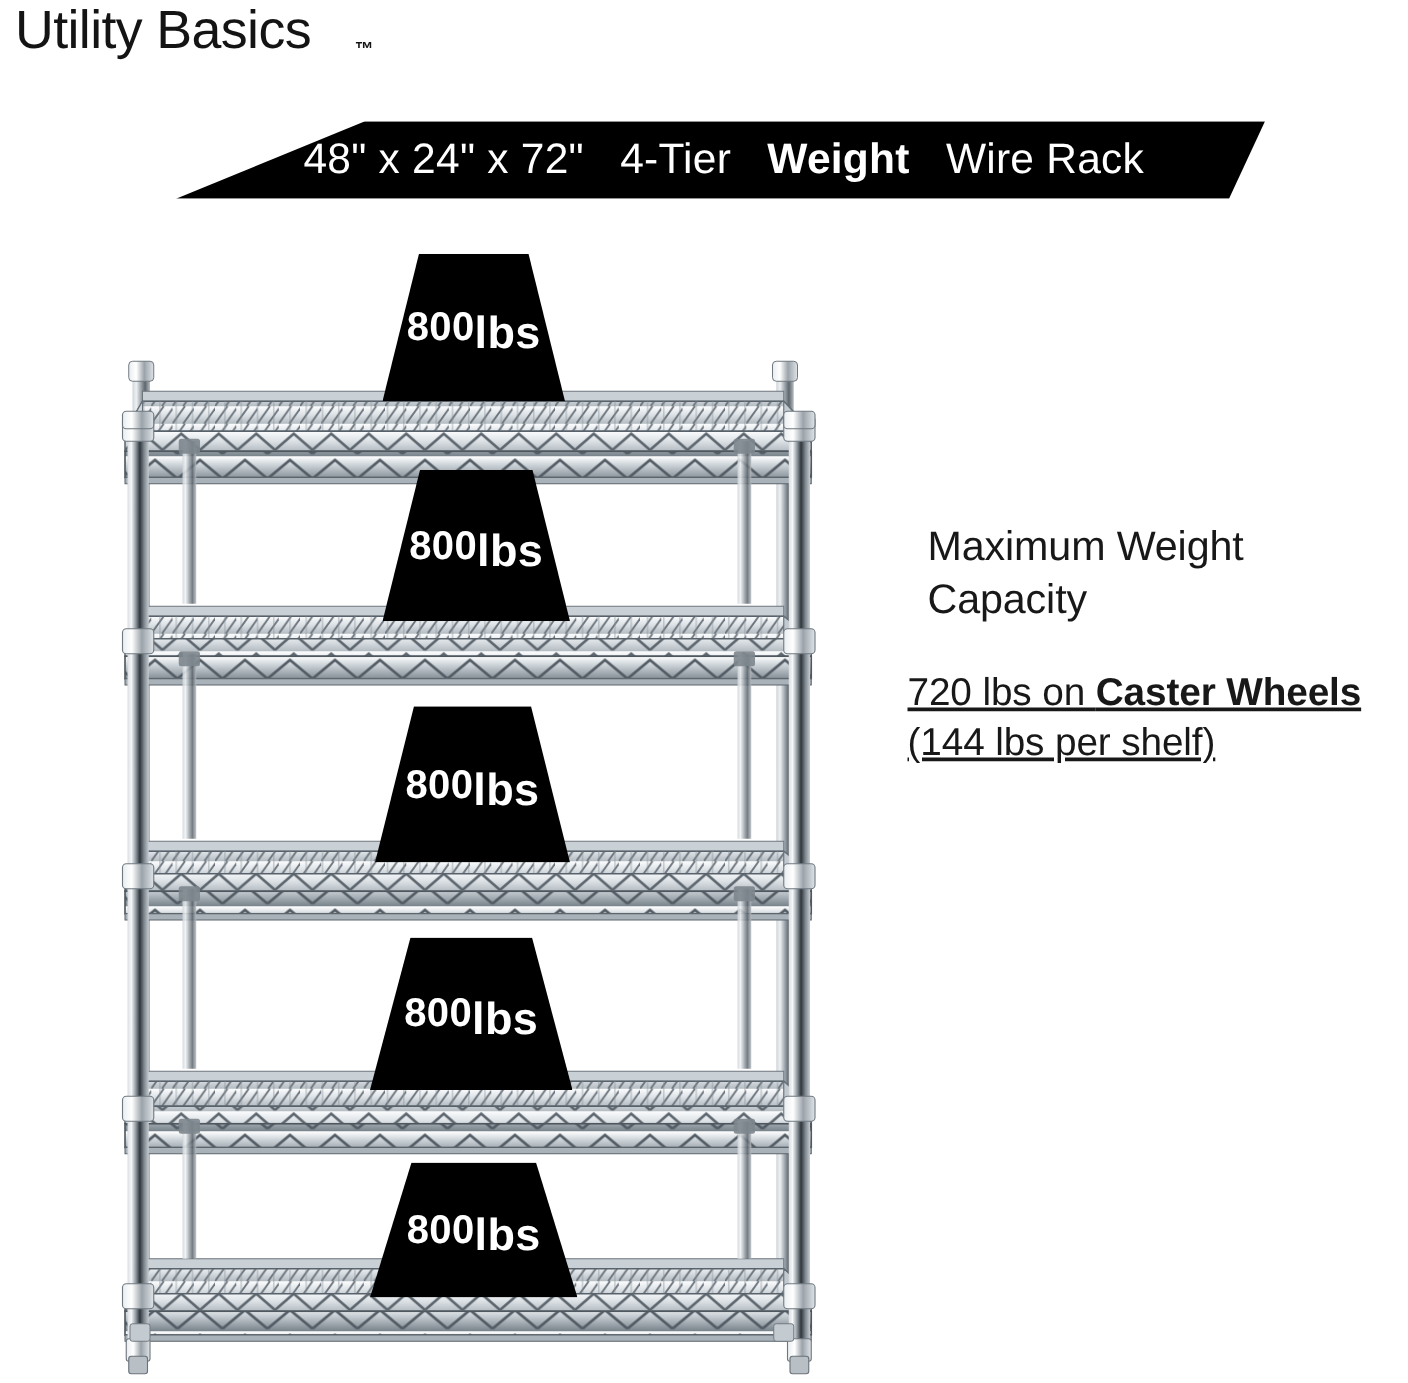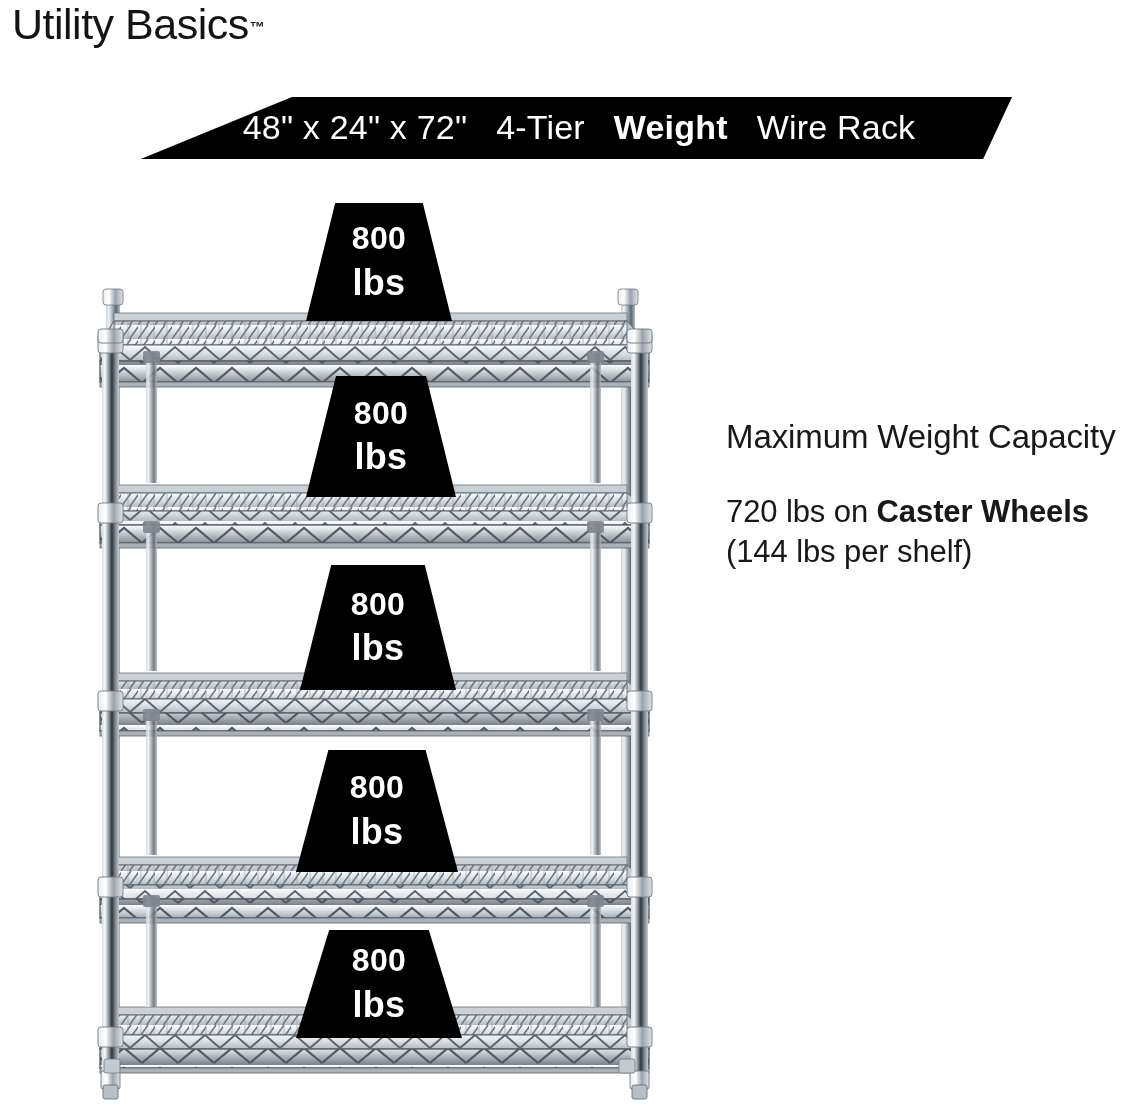--- a/index.html
+++ b/index.html
@@ -16,21 +16,22 @@
     color: #111111;
     -webkit-font-smoothing: antialiased;
   }
 
   
   #brand {
     position: absolute;
     left: 12px;
     top: 2px;
     display: flex;
-    align-items: center;
+    align-items: flex-end;
+    gap: 34px;
   }
   #brand .brand-word {
     font-family: "Liberation Sans", sans-serif;
     font-size: 43px;
     font-weight: 400;
     letter-spacing: -0.5px;
     color: #141414;
     line-height: 1.05;
   }
   #brand .brand-tm {
@@ -72,51 +73,51 @@
     position: absolute;
     left: 726px;
     top: 416px;
     width: 392px;
   }
   #copy .copy-heading {
     font-size: 33px;
     line-height: 1.27;
     font-weight: 400;
     color: #181818;
-    margin: 0 0 34px 0;
+    margin: 0 0 34px 16px;
     letter-spacing: -0.1px;
   }
   #copy .copy-para {
     font-size: 31px;
     line-height: 1.30;
     font-weight: 400;
     color: #181818;
     margin: 0 0 42px 0;
     letter-spacing: -0.1px;
   }
-  #copy .copy-para:last-child { margin-bottom: 0; }
+  #copy .copy-para:last-child { margin-bottom: 0; text-decoration: underline; }
   #copy .copy-para b { font-weight: 700; }
 
   
   #rack-figure {
     position: absolute;
     left: 70px;
     top: 185px;
     width: 620px;
     height: 915px;
   }
   #rack-figure svg { display: block; width: 620px; height: 915px; }
 
   
   .badge {
     position: absolute;
     color: #ffffff;
     background: #000000;
     display: flex;
-    flex-direction: column;
+    flex-direction: row;
     align-items: center;
     justify-content: center;
     -webkit-clip-path: polygon(20% 0%, 80% 0%, 100% 100%, 0% 100%);
     clip-path: polygon(20% 0%, 80% 0%, 100% 100%, 0% 100%);
     font-weight: 700;
     line-height: 1.05;
   }
   .badge .badge-value { font-size: 32px; letter-spacing: 0.3px; }
   .badge .badge-unit  { font-size: 36px; letter-spacing: 0.3px; margin-top: 8px; }
 

